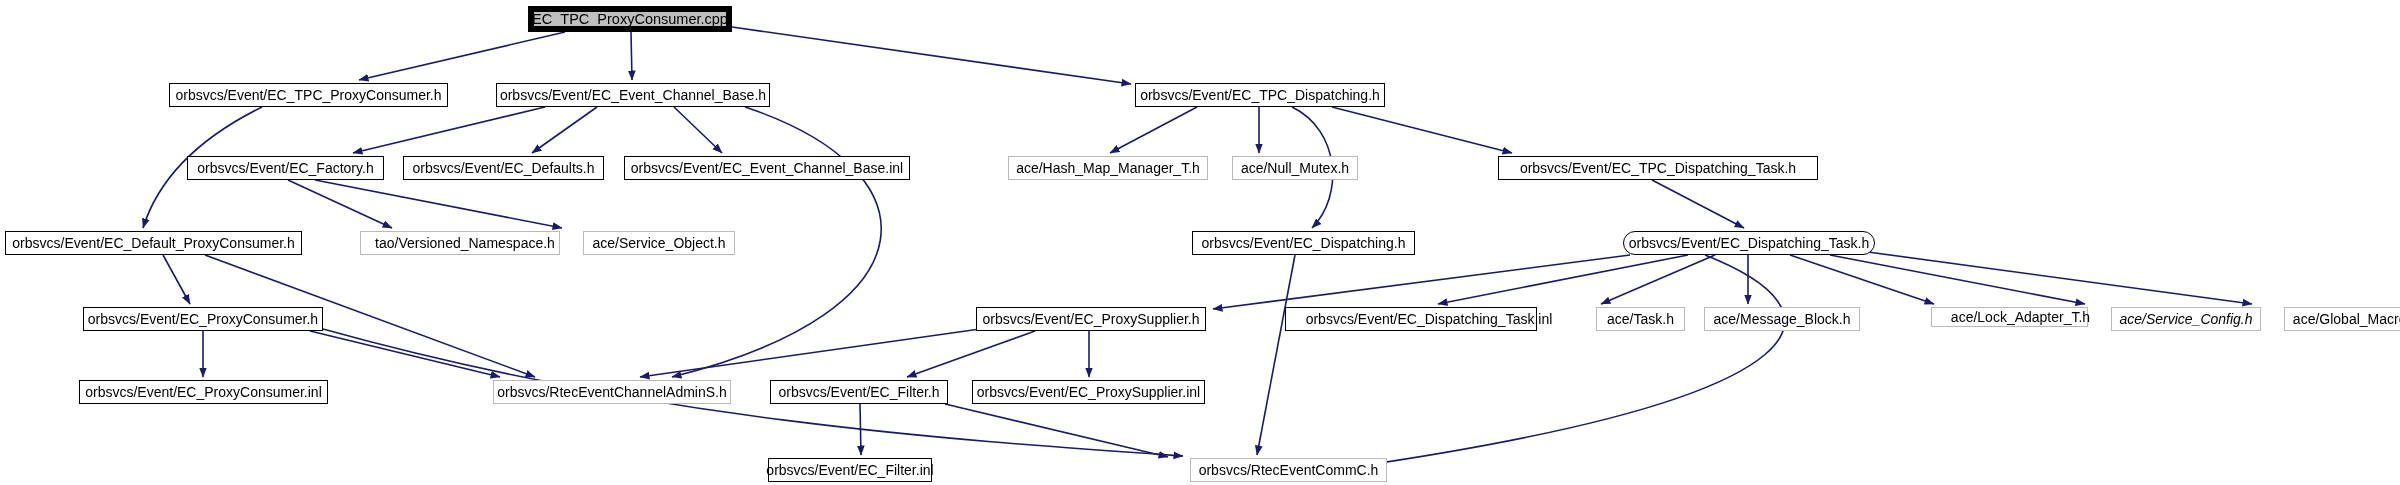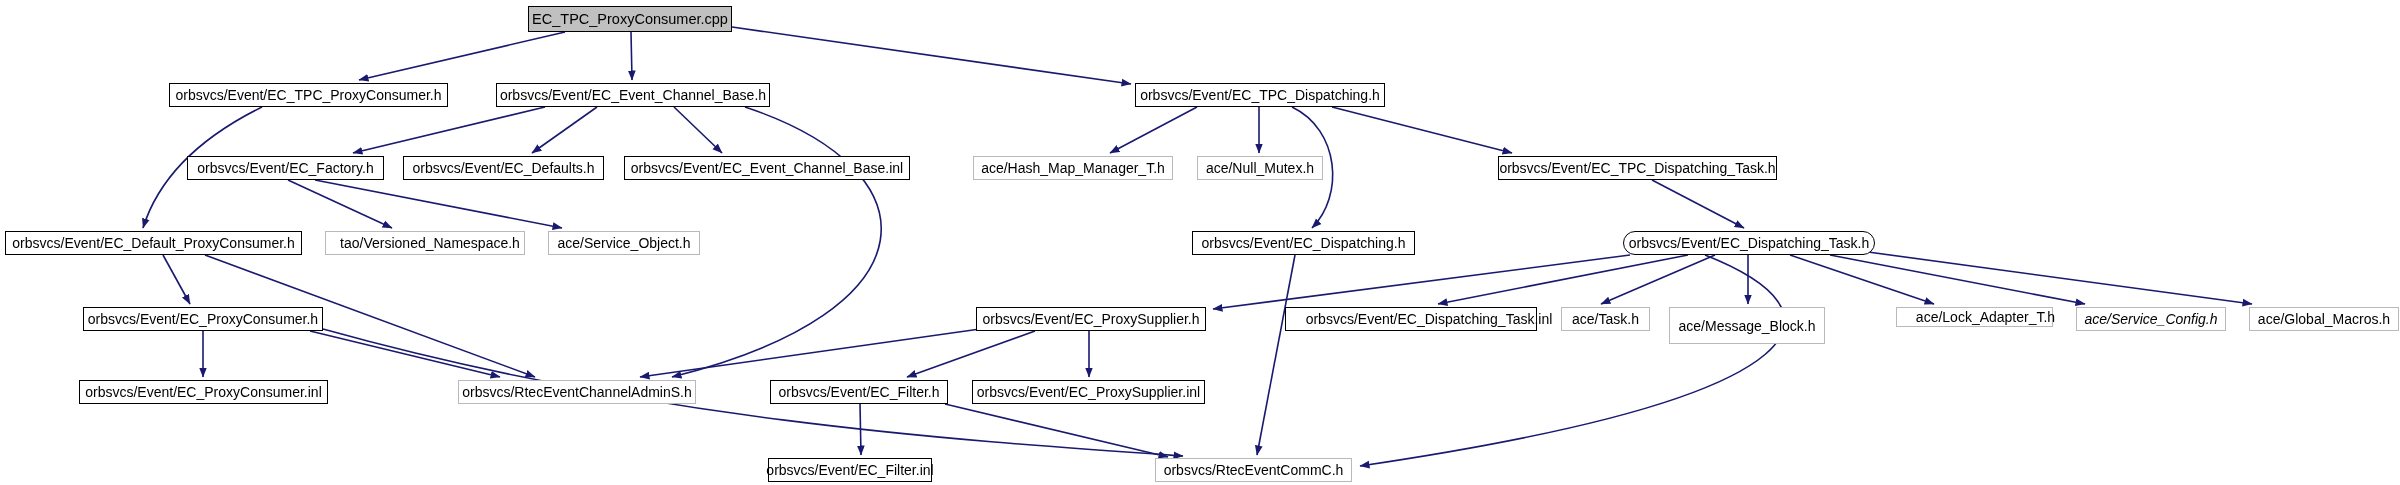--- a/index.html
+++ b/index.html
@@ -15,22 +15,22 @@
     position:absolute;
     display:flex;align-items:center;justify-content:center;
     background:#ffffff;
     border:1px solid #000000;
     box-sizing:border-box;
     font-size:14px;color:#000000;
     white-space:nowrap;
     line-height:1;
     cursor:pointer;
   }
-  .node.external{border-color:#b9b9b9;cursor:default;}
-  .node.root{background:#c0c0c0;border:1px solid #000000;font-size:14.5px;cursor:default;}
+  .node.external{border-color:#b9b9b9;cursor:default;margin-left:35px;}
+  .node.root{background:#c0c0c0;border:6px solid #000000;font-size:14.5px;cursor:default;}
 </style>
 </head>
 <body>
 
 <div id="stage">
   <svg id="edges" width="2400" height="485" viewBox="0 0 2400 485">
     <defs>
       <marker id="arrow" markerWidth="11" markerHeight="9" refX="9.5" refY="4.5" orient="auto" markerUnits="userSpaceOnUse">
         <path d="M0,0.6 L10,4.5 L0,8.4 z" fill="#191970"></path>
       </marker>
@@ -93,21 +93,21 @@
       </div>
       <div class="node" style="left: 624px; top: 156px; width: 286px; height: 24px;">
         <span>orbsvcs/Event/EC_Event_Channel_Base.inl</span>
       </div>
       <div class="node external" style="left: 973px; top: 156px; width: 200px; height: 24px;">
         <span>ace/Hash_Map_Manager_T.h</span>
       </div>
       <div class="node external" style="left: 1197px; top: 156px; width: 126px; height: 24px;">
         <span>ace/Null_Mutex.h</span>
       </div>
-      <div class="node" style="left: 1498px; top: 156px; width: 279px; height: 24px;">
+      <div class="node" style="left: 1498px; top: 156px; width: 320px; height: 24px;">
         <span>orbsvcs/Event/EC_TPC_Dispatching_Task.h</span>
       </div>
       <div class="node" style="left: 5px; top: 231px; width: 297px; height: 24px;">
         <span>orbsvcs/Event/EC_Default_ProxyConsumer.h</span>
       </div>
       <div class="node external" style="left: 325px; top: 231px; width: 200px; height: 24px; padding-left: 10px;">
         <span>tao/Versioned_Namespace.h</span>
       </div>
       <div class="node external" style="left: 548px; top: 231px; width: 152px; height: 24px;">
         <span>ace/Service_Object.h</span>
@@ -123,21 +123,21 @@
       </div>
       <div class="node" style="left: 976px; top: 307px; width: 230px; height: 24px;">
         <span>orbsvcs/Event/EC_ProxySupplier.h</span>
       </div>
       <div class="node" style="left: 1285px; top: 307px; width: 252px; height: 24px; padding-left: 36px;">
         <span>orbsvcs/Event/EC_Dispatching_Task.inl</span>
       </div>
       <div class="node external" style="left: 1561px; top: 307px; width: 89px; height: 24px; text-align: right;">
         <span>ace/Task.h</span>
       </div>
-      <div class="node external" style="left: 1669px; top: 307px; width: 156px; height: 37px;">
+      <div class="node external" style="left: 1669px; top: 307px; width: 156px; height: 24px;">
         <span>ace/Message_Block.h</span>
       </div>
       <div class="node external" style="left: 1896px; top: 307px; width: 157px; height: 20px; padding-left: 22px;">
         <span>ace/Lock_Adapter_T.h</span>
       </div>
       <div class="node external" style="left: 2076px; top: 307px; width: 150px; height: 24px; font-style: italic;">
         <span>ace/Service_Config.h</span>
       </div>
       <div class="node external" style="left: 2249px; top: 307px; width: 150px; height: 24px;">
         <span>ace/Global_Macros.h</span>

